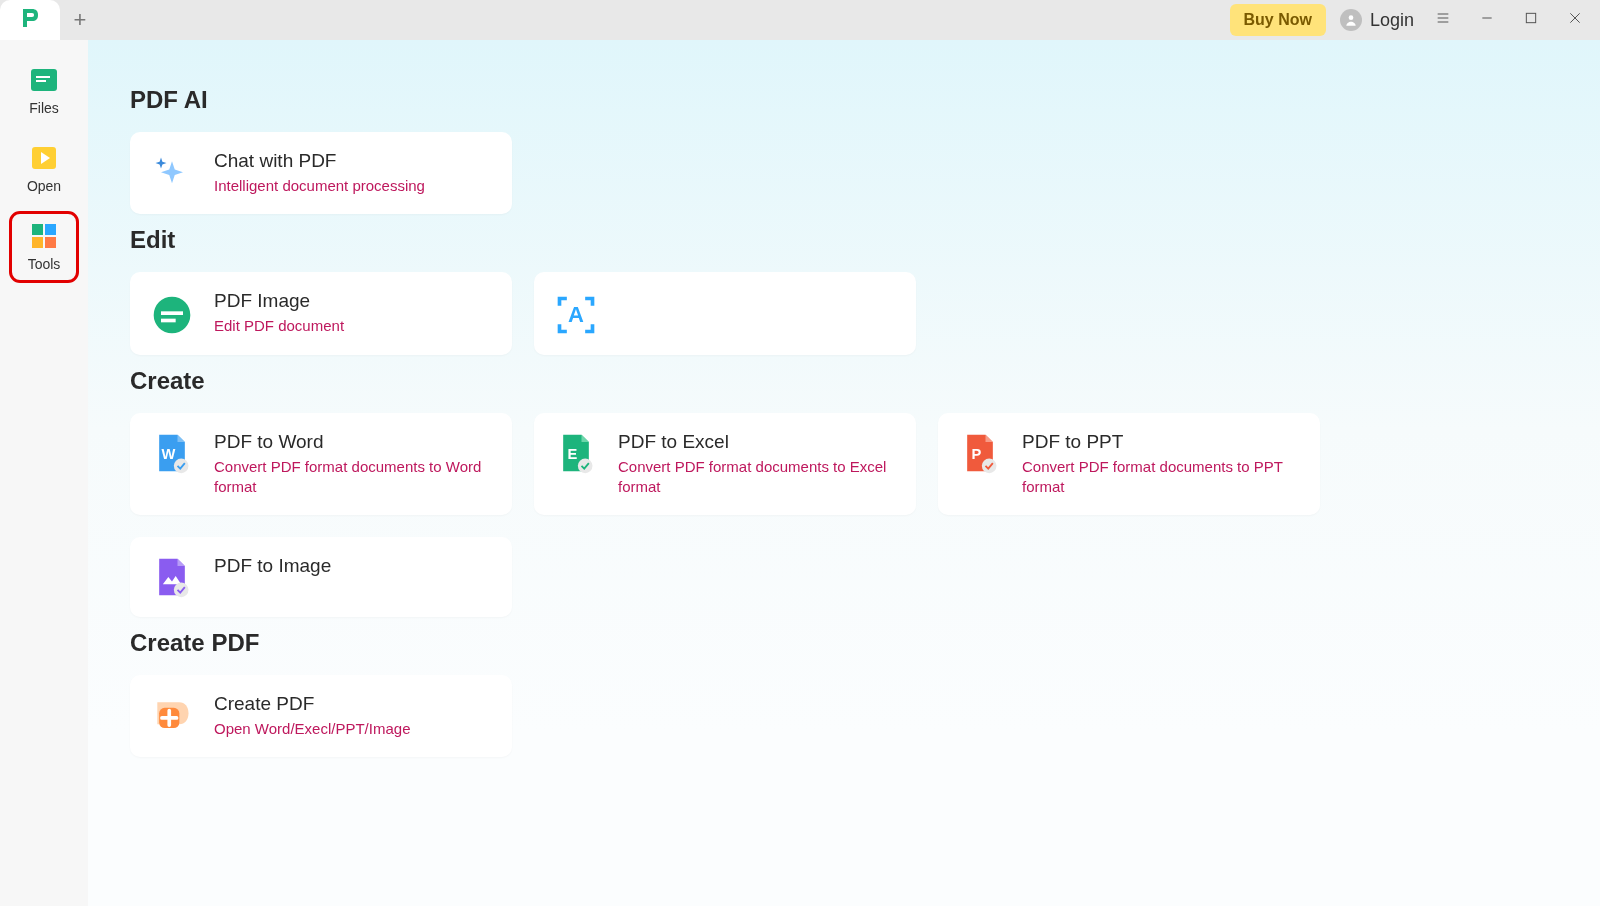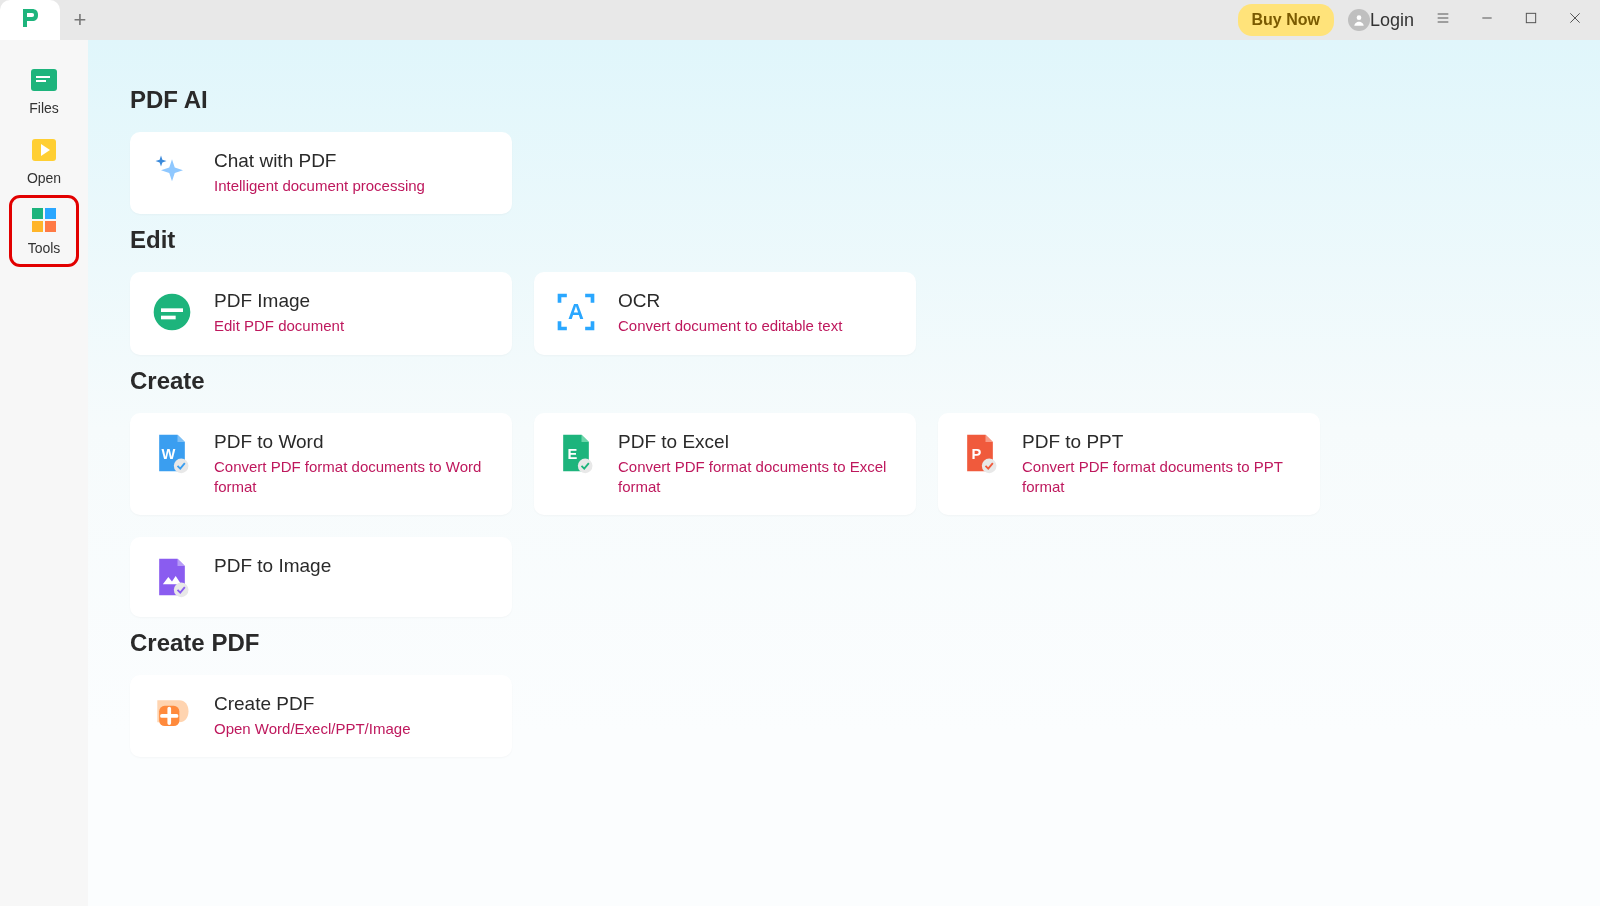--- a/index.html
+++ b/index.html
@@ -1,38 +1,38 @@
 <!DOCTYPE html>
 <html><head>
 <meta charset="utf-8">
 <style>
  html,body{margin:0;padding:0;width:1600px;height:906px;font-family:"Segoe UI",Arial,sans-serif;background:#f0f0f0;overflow:hidden;color:#333}
  .titlebar{height:40px;background:#e8e8e8;display:flex;align-items:center;justify-content:space-between}
  .tabs-area{display:flex;align-items:stretch;height:100%}
  .logo-tab{width:60px;height:100%;background:#fff;border-top-left-radius:10px;border-top-right-radius:10px;display:flex;align-items:center;justify-content:center}
  .new-tab{width:40px;display:flex;align-items:center;justify-content:center;font-size:22px;color:#777;cursor:pointer}
  .title-right{display:flex;align-items:center;gap:14px;padding-right:10px}
- .btn-buy{background:#ffe37a;color:#7a5a00;font-weight:600;font-size:16px;border:none;border-radius:14px;padding:7px 14px;cursor:pointer}
- .login-area{display:flex;align-items:center;cursor:pointer}
+ .btn-buy{background:#ffe37a;color:#7a5a00;font-weight:600;font-size:16px;border:none;border-radius:6px;padding:7px 14px;cursor:pointer}
+ .login-area{display:flex;align-items:center;gap:8px;cursor:pointer}
  .avatar{width:22px;height:22px;border-radius:50%;background:#bfbfbf;display:flex;align-items:center;justify-content:center}
  .avatar svg{width:14px;height:14px;fill:#fff}
  .login-text{font-size:18px;color:#333}
  .menu-icon,.win-btn{width:30px;height:30px;display:flex;align-items:center;justify-content:center;cursor:pointer;color:#555}
  .menu-icon svg,.win-btn svg{width:16px;height:16px;stroke:#555;fill:none;stroke-width:1.5}
  .body-wrap{display:flex;height:calc(906px - 40px)}
- .sidebar{width:88px;background:#f7f7f7;display:flex;flex-direction:column;align-items:center;padding-top:20px;gap:8px}
+ .sidebar{width:88px;background:#f7f7f7;display:flex;flex-direction:column;align-items:center;padding-top:20px;gap:16px}
  .sb-item{display:flex;flex-direction:column;align-items:center;gap:6px;cursor:pointer;width:60px;padding:6px 0;border-radius:6px}
  .sb-item.highlight{outline:3px solid #e20000;outline-offset:2px}
  .sb-label{font-size:14px;color:#333}
  .sb-icon{width:28px;height:28px;display:flex;align-items:center;justify-content:center}
  .main{flex:1;background:linear-gradient(to bottom,#e0f6fb 0%,#f6fbfc 45%,#fbfdfe 80%);padding:34px 42px;overflow:auto}
  h2.section{font-size:24px;font-weight:700;color:#2a2a2a;margin:12px 0 18px 0}
  .section-gap{margin-top:34px}
  .cards{display:flex;gap:22px;flex-wrap:wrap}
- .card{width:342px;background:#fff;border-radius:10px;display:flex;align-items:flex-start;padding:18px 20px;gap:20px;cursor:pointer;box-shadow:0 1px 2px rgba(0,0,0,0.03)}
+ .card{width:342px;background:#fff;border-radius:10px;display:flex;align-items:flex-end;padding:18px 20px;gap:20px;cursor:pointer;box-shadow:0 1px 2px rgba(0,0,0,0.03)}
  .card.tall{align-items:flex-start}
  .card .ic{width:44px;height:44px;flex:none;display:flex;align-items:center;justify-content:center}
  .card .ic svg{width:44px;height:44px}
  .card-texts{display:flex;flex-direction:column}
  .card-title{font-size:19px;color:#2a2a2a;font-weight:500}
  .card-sub{font-size:15px;color:#be185d;margin-top:4px;line-height:1.35}
  
  .files-ic{width:26px;height:22px;background:#1db47c;border-radius:3px;position:relative}
  .files-ic:before{content:"";position:absolute;left:5px;top:11px;width:10px;height:2px;background:#fff}
  .files-ic:after{content:"";position:absolute;left:5px;top:7px;width:14px;height:2px;background:#fff}
@@ -161,24 +161,20 @@
           <span class="card-sub">Edit PDF document</span>
         </div>
       </div>
       <div class="card">
         <span class="ic">
           <svg viewBox="0 0 48 48" fill="none" stroke="#2aa7ff" stroke-width="4">
               <path d="M6 14V6h8M42 14V6h-8M6 34v8h8M42 34v8h-8"></path>
               <text x="24" y="32" text-anchor="middle" font-size="24" fill="#2aa7ff" stroke="none" font-family="Arial" font-weight="bold">A</text>
             </svg>
         </span>
-        <div class="card-texts">
-          <span class="card-title">OCR</span>
-          <span class="card-sub">Convert document to editable text</span>
-        </div>
       </div>
     </div>
 
     <h2 class="section section-gap">Create</h2>
     <div class="cards">
       <div class="card tall">
         <span class="ic">
           <svg viewBox="0 0 48 48">
               <path fill="#3a9ef0" d="M10 4h20l8 8v32H10z"></path>
               <path fill="#7fc0f5" d="M30 4l8 8h-8z"></path>

